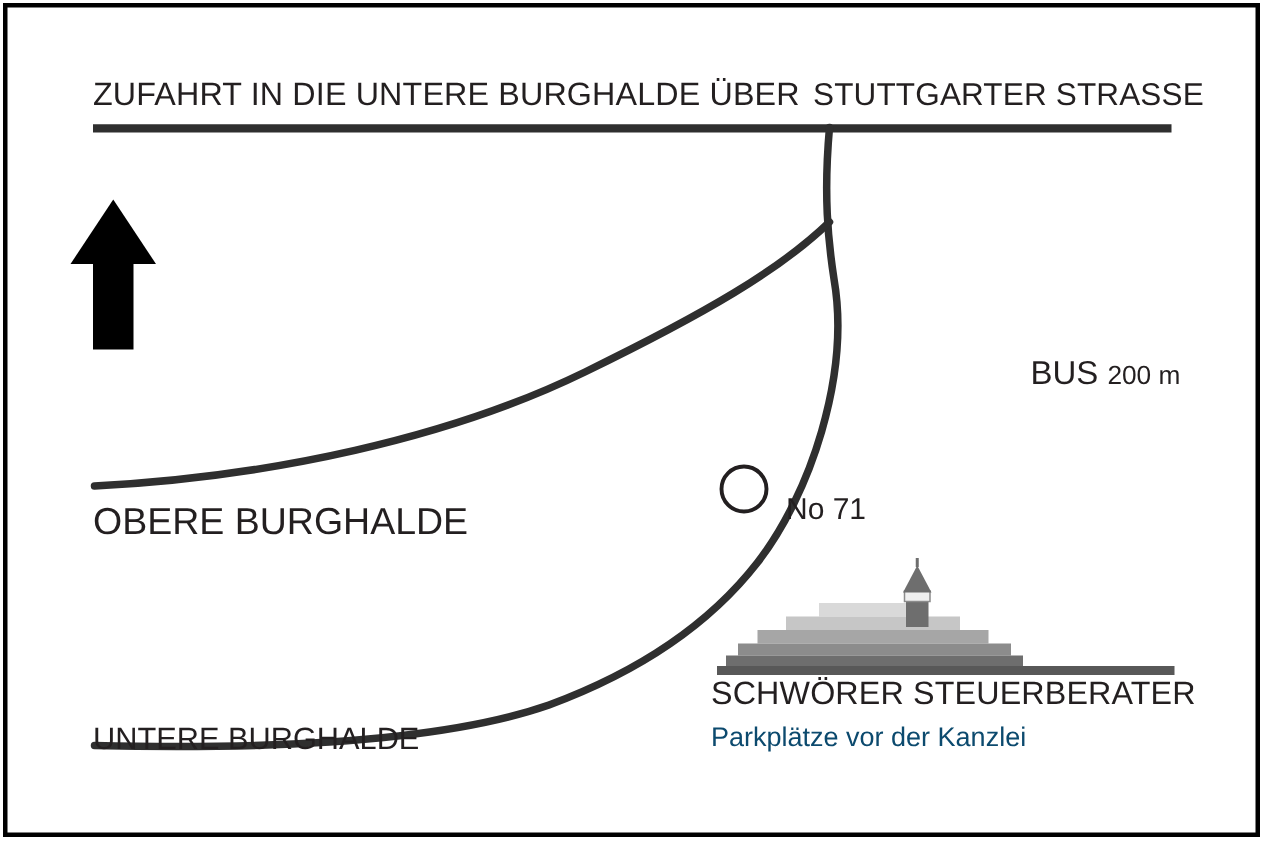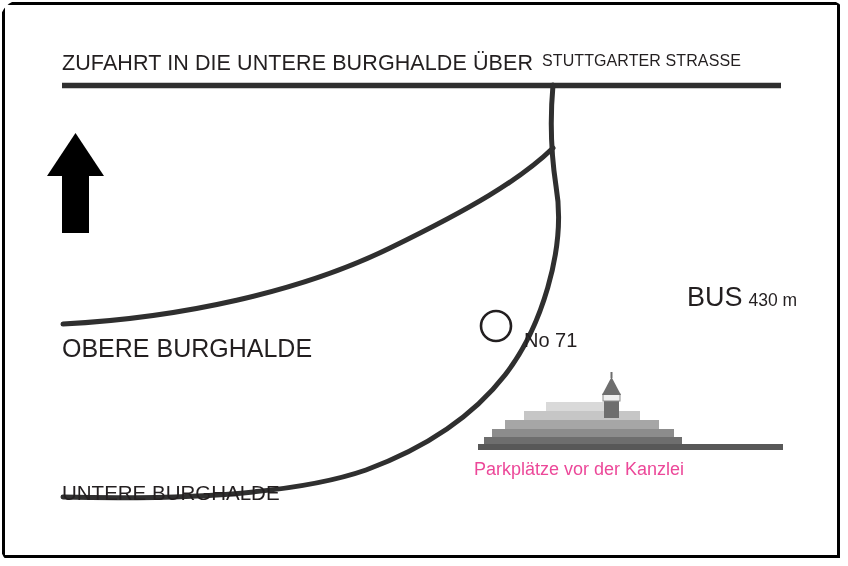--- a/index.html
+++ b/index.html
@@ -9,21 +9,20 @@
   }
   body {
     font-family: "Liberation Sans", sans-serif;
   }
   #map-root {
     position: relative;
     width: 848px;
     height: 566px;
     background: #ffffff;
     overflow: hidden;
-    border-radius: 21px;
   }
   #map-frame {
     position: absolute;
     left: 2px;
     top: 2px;
     width: 838px;
     height: 556px;
     border: 3px solid #000000;
     box-sizing: border-box;
     background: #ffffff;
@@ -44,43 +43,42 @@
   }
   #label-zufahrt {
     left: 62px;
     top: 53px;
     font-size: 21.5px;
     letter-spacing: 0.1px;
   }
   #label-stuttgarter {
     left: 542px;
     top: 53px;
-    font-size: 16px;
+    font-size: 21px;
     letter-spacing: 0.1px;
     text-align: center;
   }
   #label-obere {
     left: 62px;
     top: 336px;
     font-size: 25px;
   }
   #label-untere {
     left: 62px;
     top: 483px;
     font-size: 20.5px;
   }
   #label-bus-group {
     left: 687px;
     top: 238px;
     display: flex;
     align-items: baseline;
   }
   #label-bus {
-    font-size: 27px;
-    margin-top: 46px;
+    font-size: 22px;
   }
   #label-bus-distance {
     font-size: 17.5px;
     margin-left: 6px;
   }
   #label-no71 {
     left: 524px;
     top: 330px;
     font-size: 20px;
     text-align: right;
@@ -93,21 +91,21 @@
   }
   #logo-title {
     font-size: 21.5px;
     color: #231f20;
     line-height: 1;
     letter-spacing: 0.1px;
     white-space: nowrap;
   }
   #logo-subtitle {
     font-size: 18px;
-    color: #ec4899;
+    color: #0c4a6e;
     line-height: 1;
     margin-top: 8px;
     white-space: nowrap;
   }
 </style>
 </head>
 <body>
 
 <div id="map-root">
 
@@ -149,22 +147,23 @@
   <div class="map-label" id="label-zufahrt">ZUFAHRT IN DIE UNTERE BURGHALDE ÜBER</div>
 
   <div class="map-label" id="label-stuttgarter">STUTTGARTER STRASSE</div>
 
   <div class="map-label" id="label-obere">OBERE BURGHALDE</div>
 
   <div class="map-label" id="label-untere">UNTERE BURGHALDE</div>
 
   <div class="map-label" id="label-bus-group">
     <span id="label-bus">BUS</span>
-    <span id="label-bus-distance">430 m</span>
+    <span id="label-bus-distance">200 m</span>
   </div>
 
   <div class="map-label" id="label-no71">No 71</div>
 
   <div id="logo-block">
+    <div id="logo-title">SCHWÖRER STEUERBERATER</div>
     <div id="logo-subtitle">Parkplätze vor der Kanzlei</div>
   </div>
 
 </div>
 
 </body></html>

